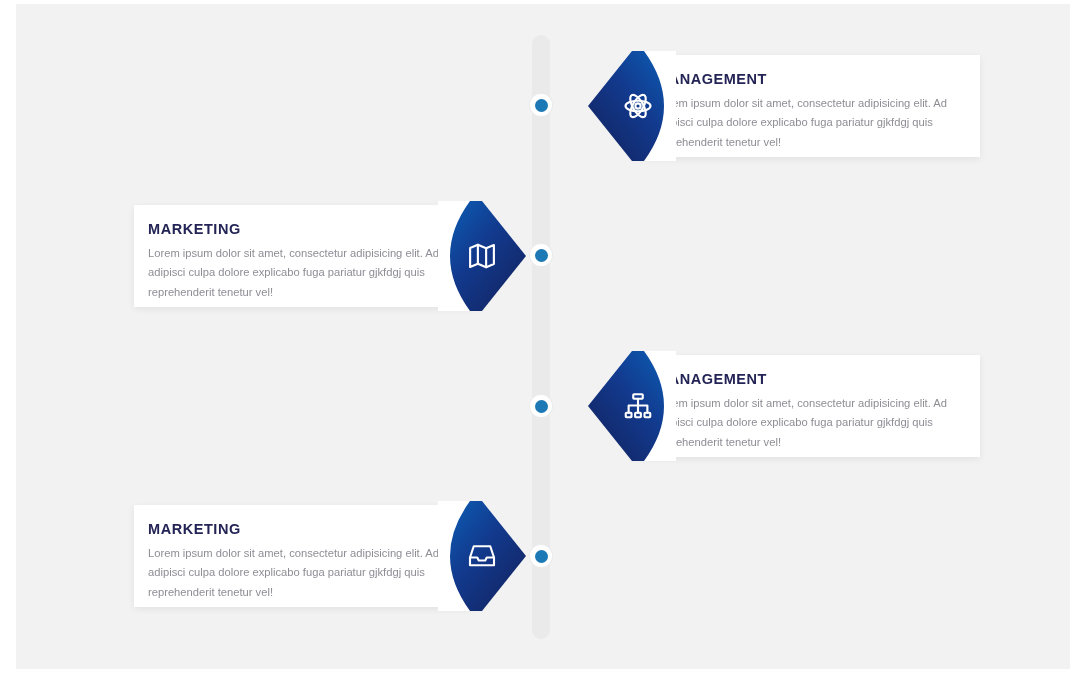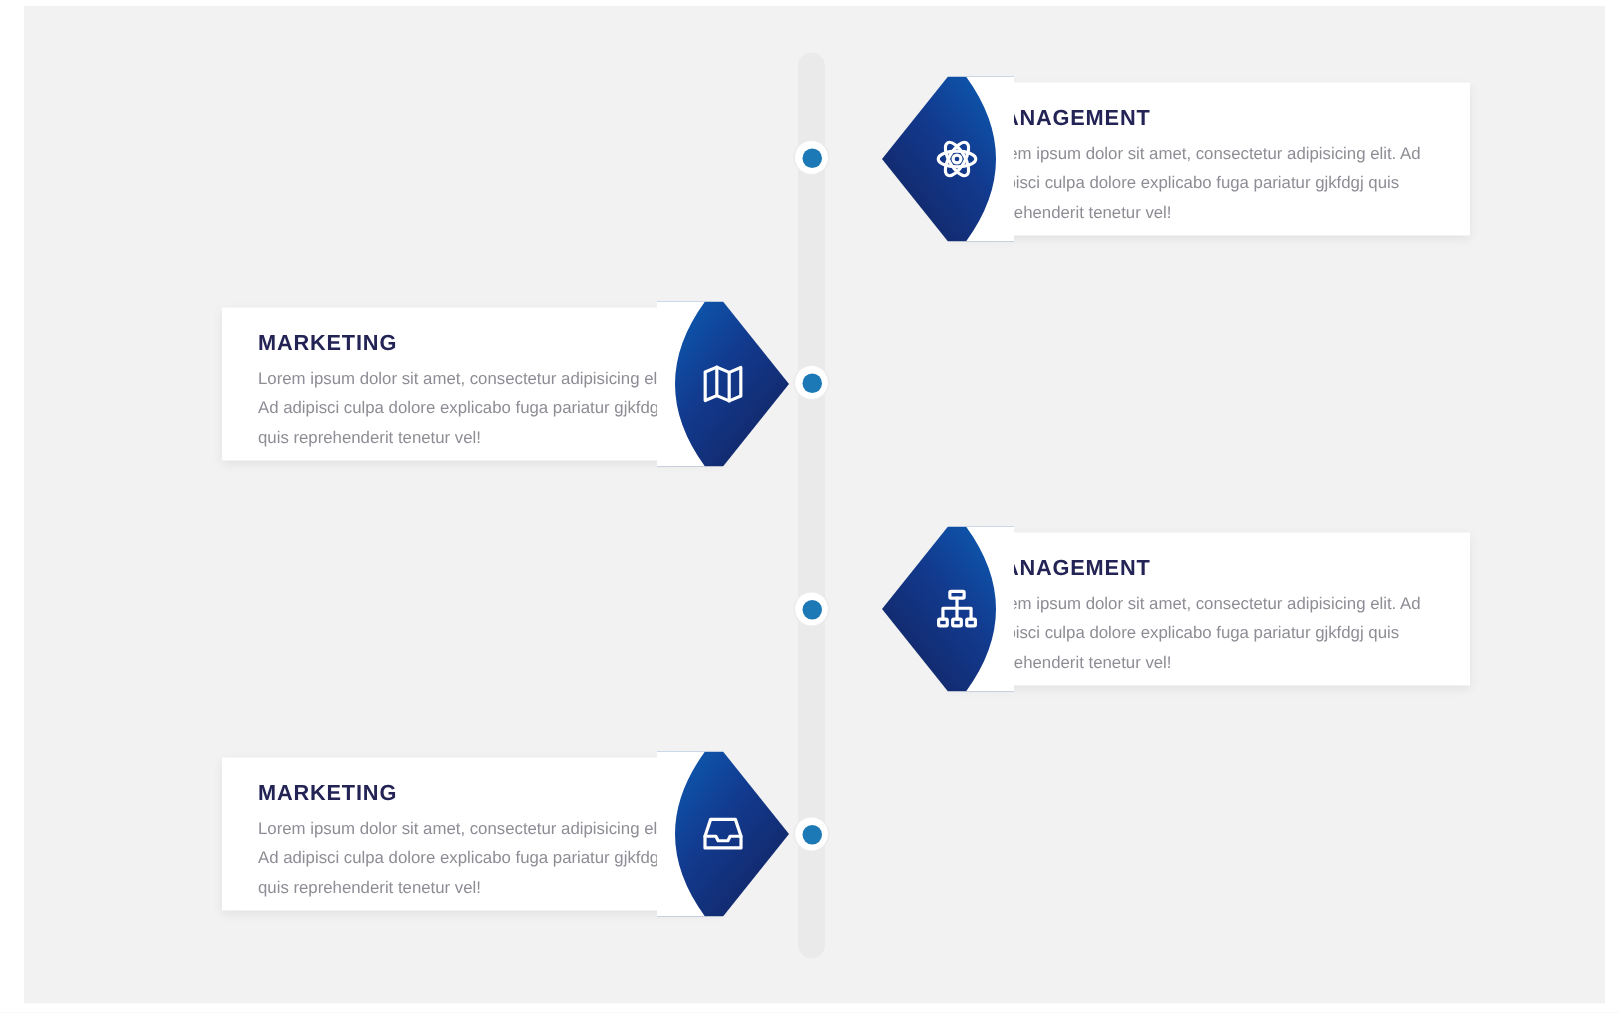--- a/index.html
+++ b/index.html
@@ -93,23 +93,23 @@
     background: #ffffff;
     box-shadow: 0 2px 7px rgba(0,0,0,0.07);
     box-sizing: border-box;
   }
   .row.right .panel {
     left: 58px;
     right: 0;
     padding: 16px 22px 0 24px;
   }
   .row.left .panel {
-    left: 26px;
+    left: 12px;
     right: 58px;
-    padding: 16px 24px 0 24px;
+    padding: 16px 24px 0 14px;
   }
 
   
   .arrow {
     position: absolute;
     top: 0;
     width: 88px;
     height: 110px;
     z-index: 4;
   }

